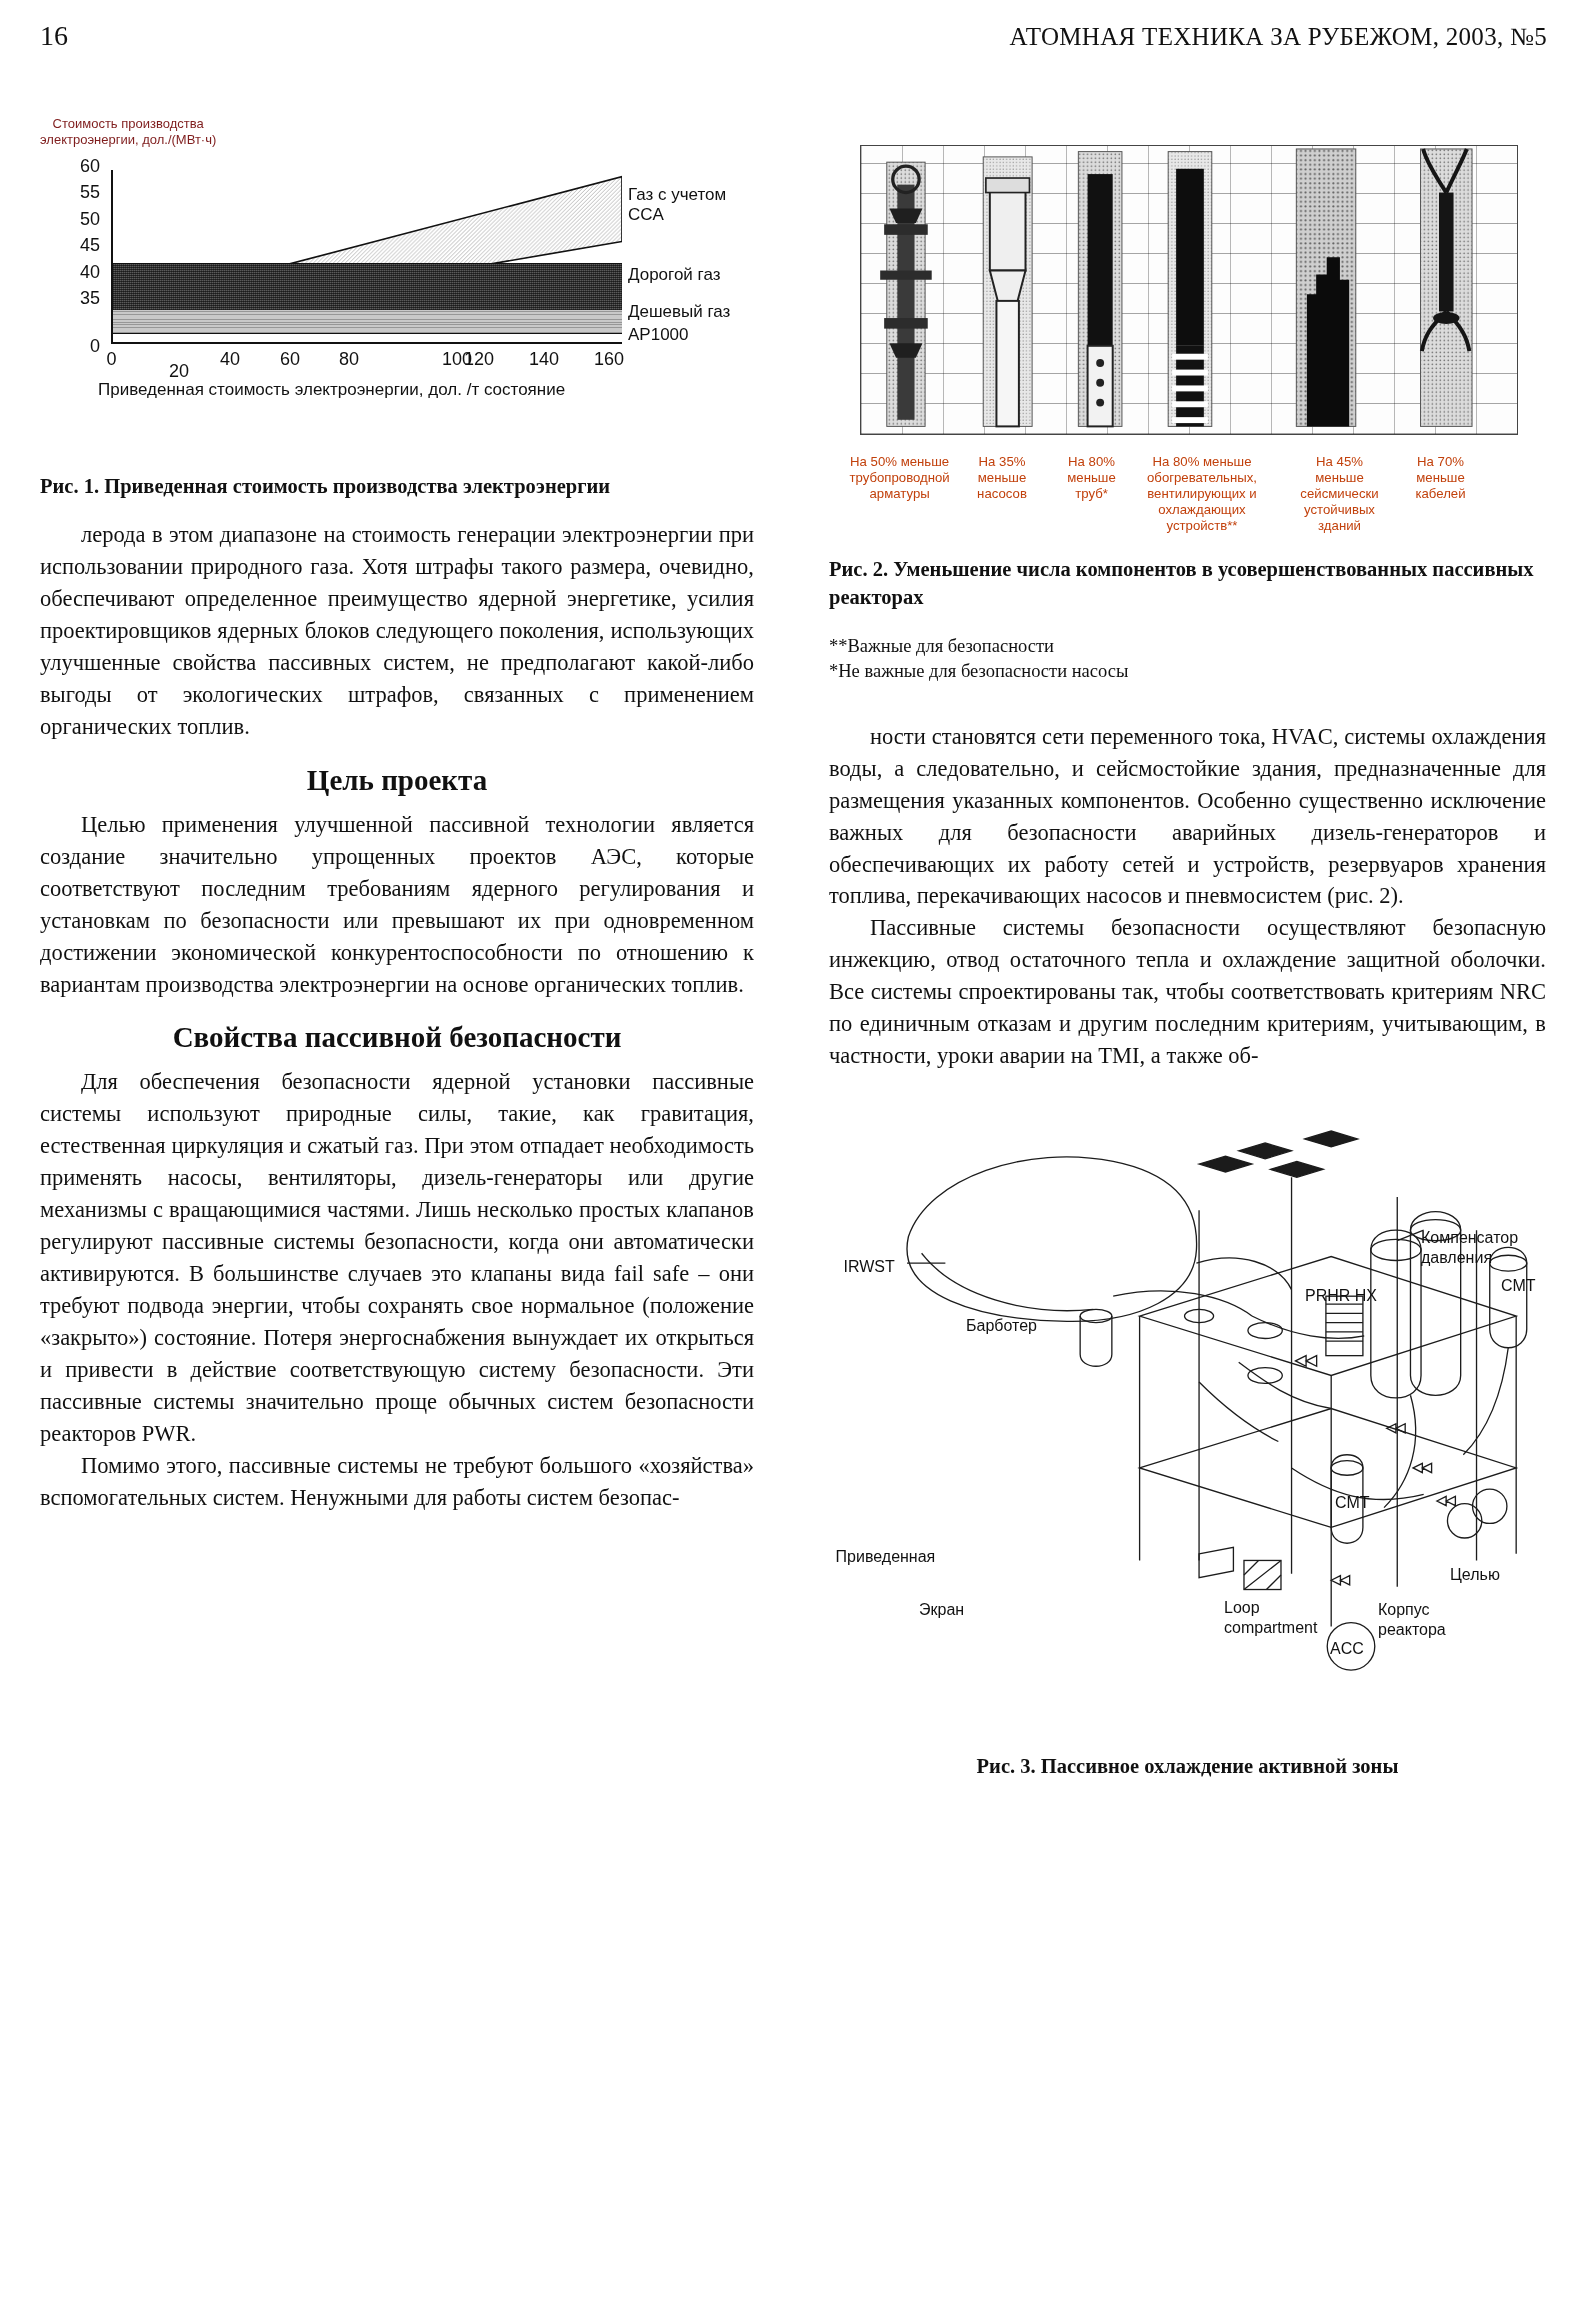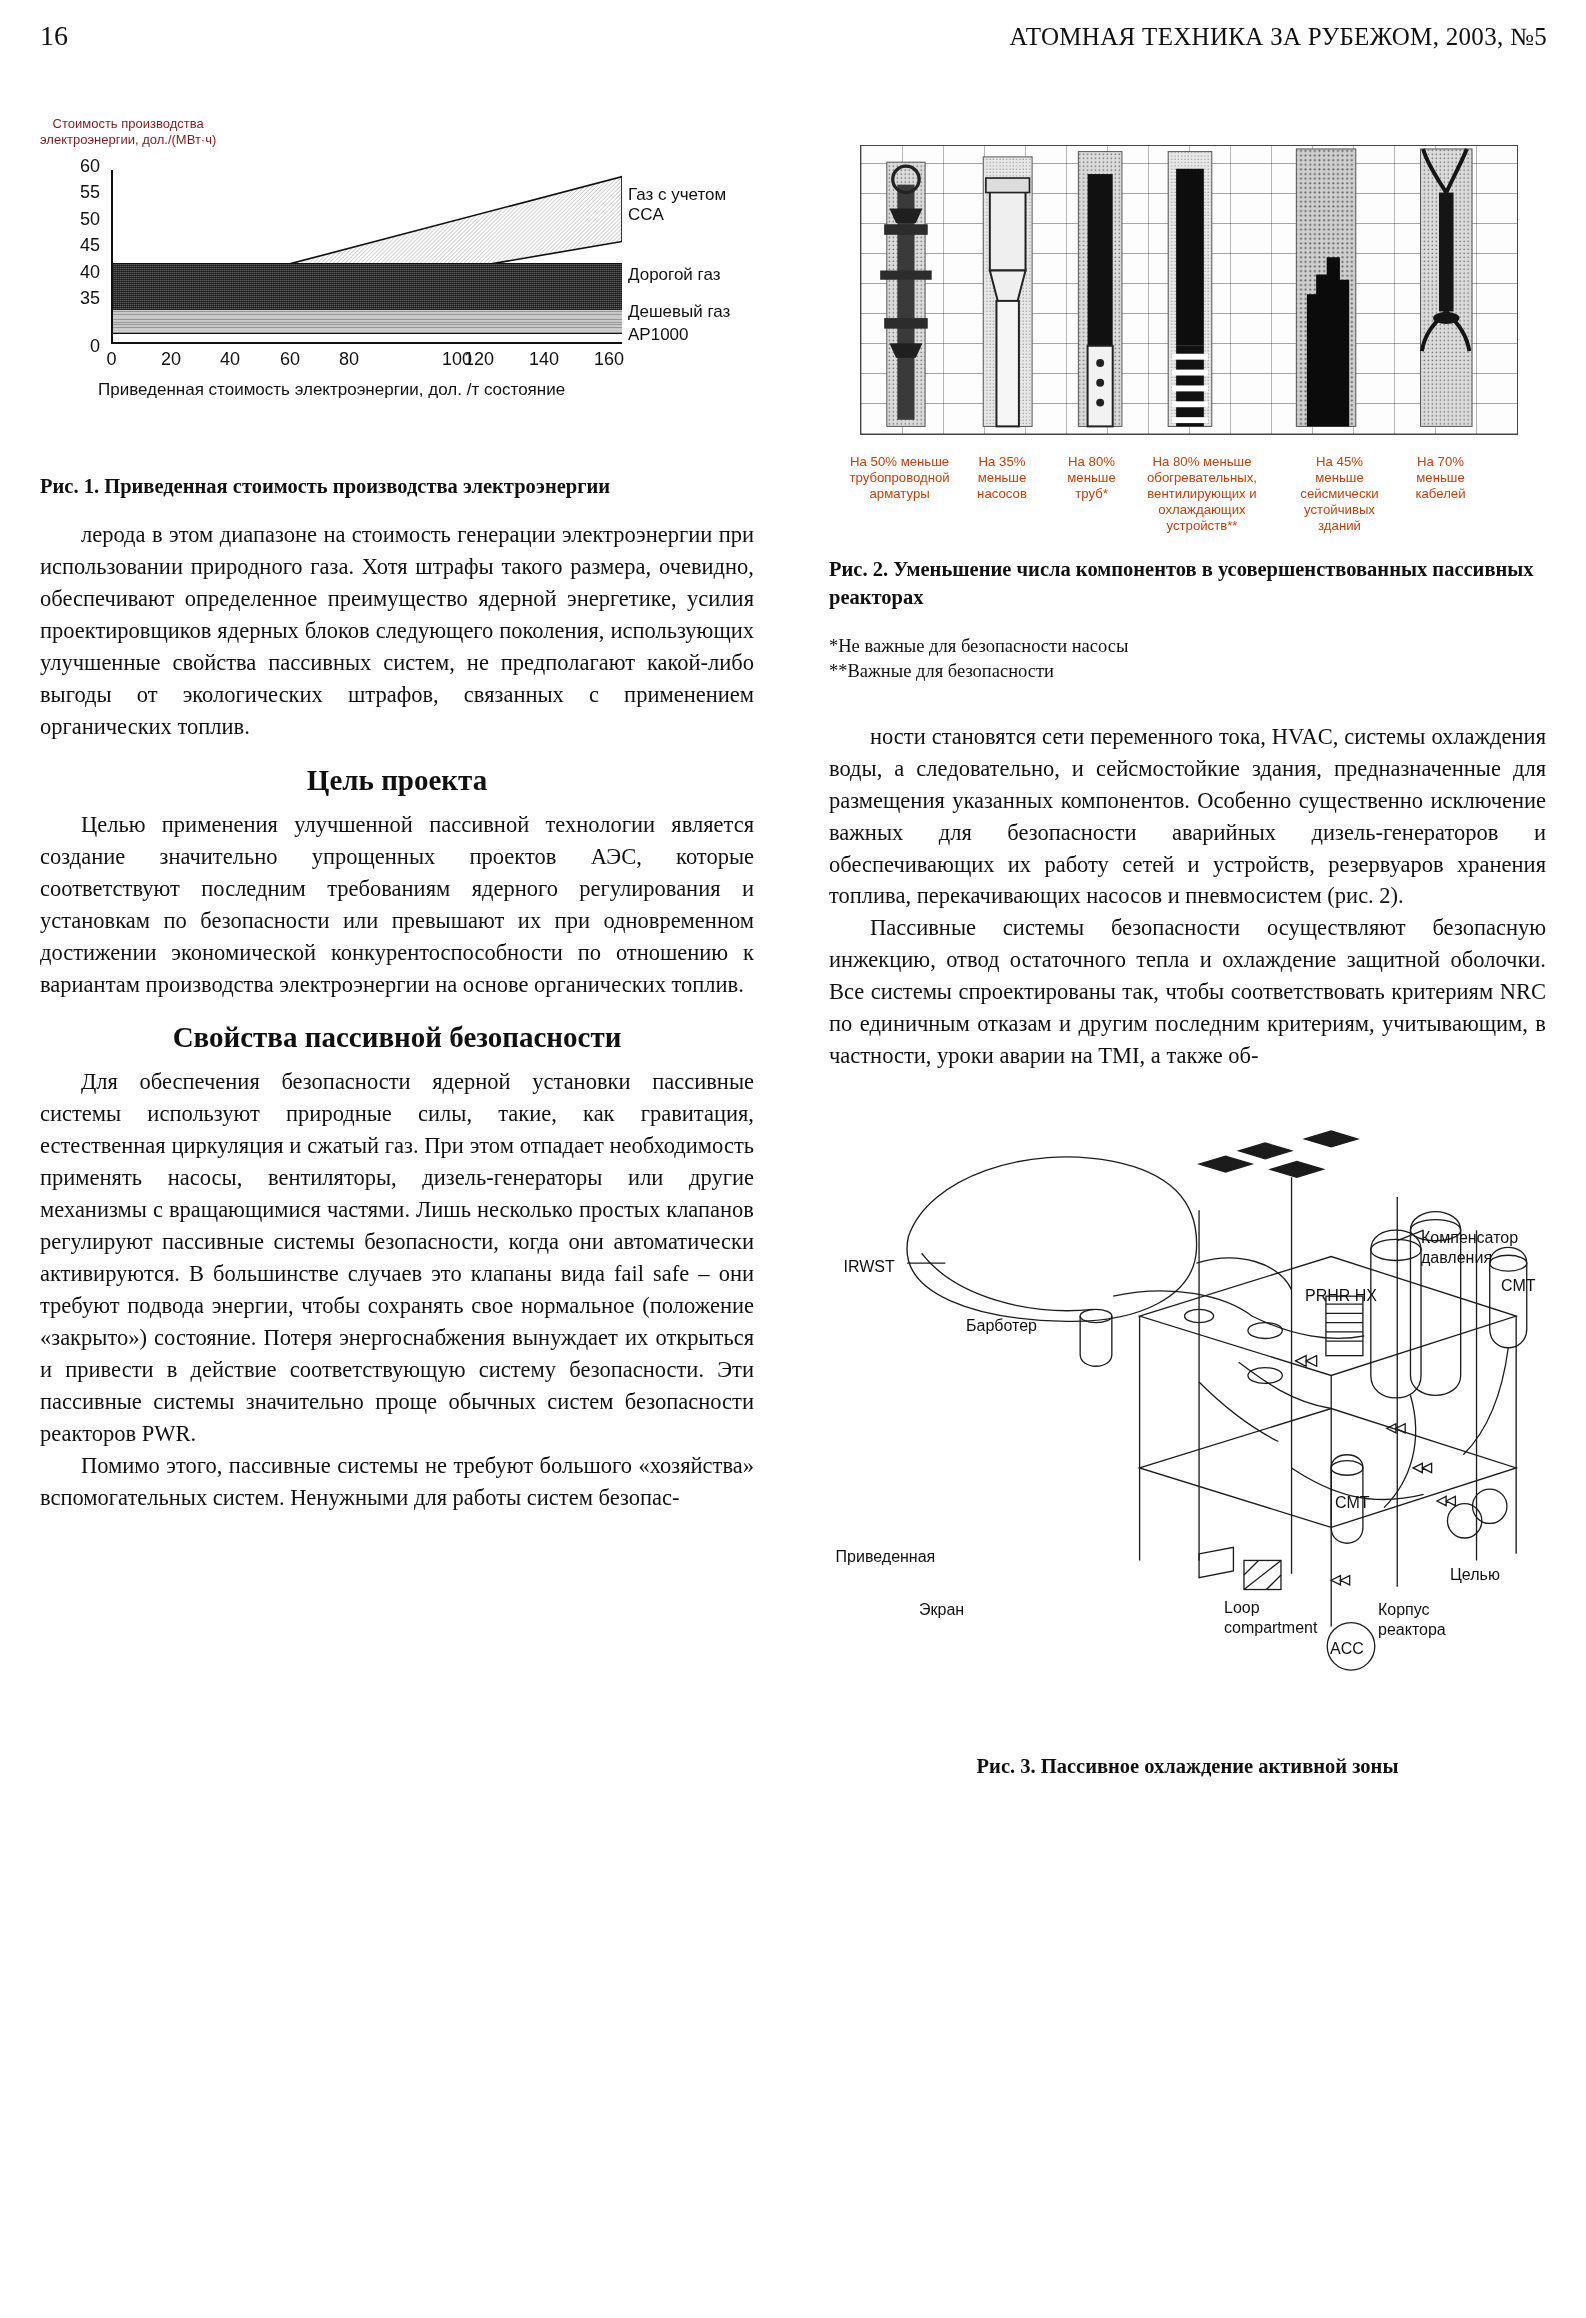--- a/index.html
+++ b/index.html
@@ -311,21 +311,21 @@
             </defs>
             <polygon points="0,212 770,10 770,108 0,240" fill="url(#hatchWedge)" stroke="#111" stroke-width="2.5"></polygon>
           </svg>
           <div class="band-expensive"></div>
           <div class="band-cheap"></div>
         </div>
       </div>
 
       <div class="x-ticks">
         <div class="tick-label-x" style="left:18.5px;">0</div>
-        <div class="tick-label-x" style="left:78px;">20</div>
+        <div class="tick-label-x" style="left:86px;margin-top:12px;">20</div>
         <div class="tick-label-x" style="left:137px;">40</div>
         <div class="tick-label-x" style="left:197px;">60</div>
         <div class="tick-label-x" style="left:256px;">80</div>
         <div class="tick-label-x" style="left:321px;margin-left:43px;">100</div>
         <div class="tick-label-x" style="left:386px;">120</div>
         <div class="tick-label-x" style="left:451px;">140</div>
         <div class="tick-label-x" style="left:516px;">160</div>
       </div>
 
       <div class="xaxis-title">Приведенная стоимость электроэнергии, дол. /т состояние</div>
@@ -443,22 +443,22 @@
         <div class="f2lab" style="left:296px; top:0;  width:130px;">На 80% меньше обогревательных, вентилирующих и охлаждающих устройств**</div>
         <div class="f2lab" style="left:449px; top:0;  width:99px;">На 45% меньше сейсмически устойчивых зданий</div>
         <div class="f2lab" style="left:560px; top:0;  width:79px;">На 70% меньше кабелей</div>
       </div>
     </div>
 
     <div class="fig-caption" style="margin-top:4px;">Рис. 2. Уменьшение числа компонентов в усовершенствованных пассивных реакторах</div>
 
     <div style="height:22.5px;"></div>
 
+    <div class="footnote">**Важные для безопасности</div>
     <div class="footnote">*Не важные для безопасности насосы</div>
-    <div class="footnote">**Важные для безопасности</div>
 
     <div style="height:37px;"></div>
 
     <div class="body-text">
       <p>ности становятся сети переменного тока, HVAC, системы охлаждения воды, а следовательно, и сейсмостойкие здания, предназначенные для размещения указанных компонентов. Особенно существенно исключение важных для безопасности аварийных дизель-генераторов и обеспечивающих их работу сетей и устройств, резервуаров хранения топлива, перекачивающих насосов и пневмосистем (рис. 2).</p>
       <p>Пассивные системы безопасности осуществляют безопасную инжекцию, отвод остаточного тепла и охлаждение защитной оболочки. Все системы спроектированы так, чтобы соответствовать критериям NRC по единичным отказам и другим последним критериям, учитывающим, в частности, уроки аварии на TMI, а также об-</p>
     </div>
 
     <div style="height:26.4px;"></div>
 

